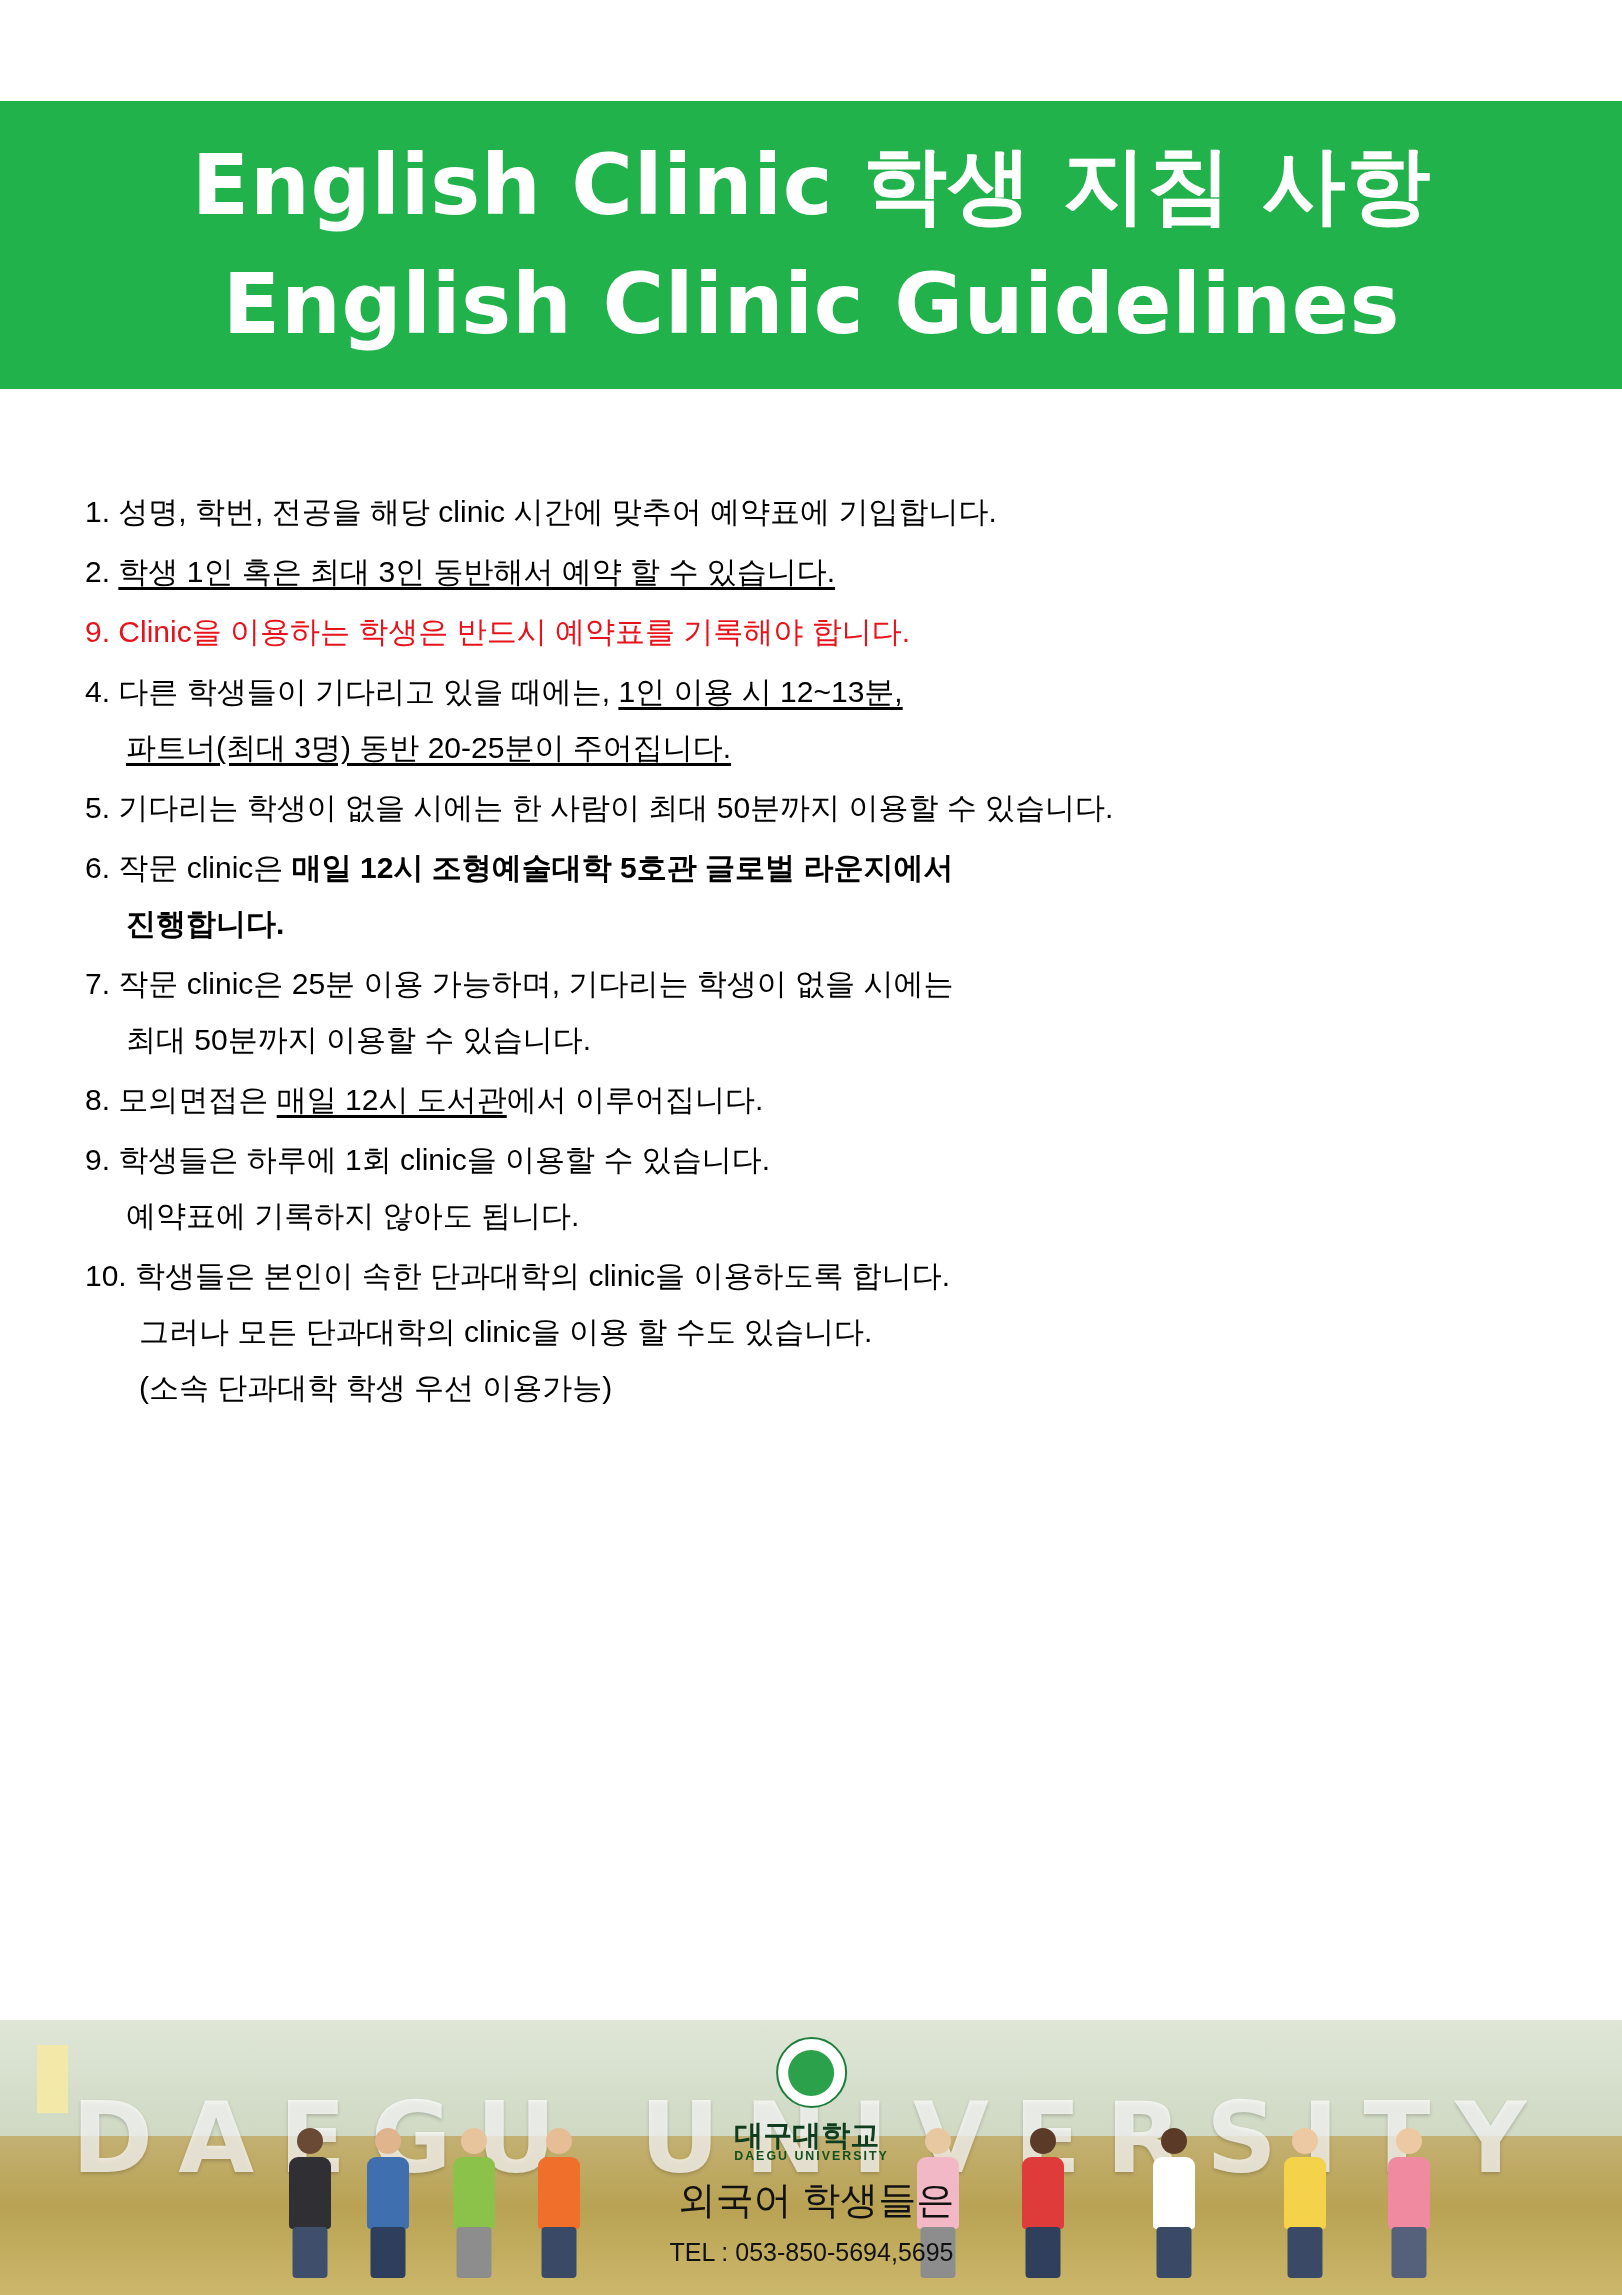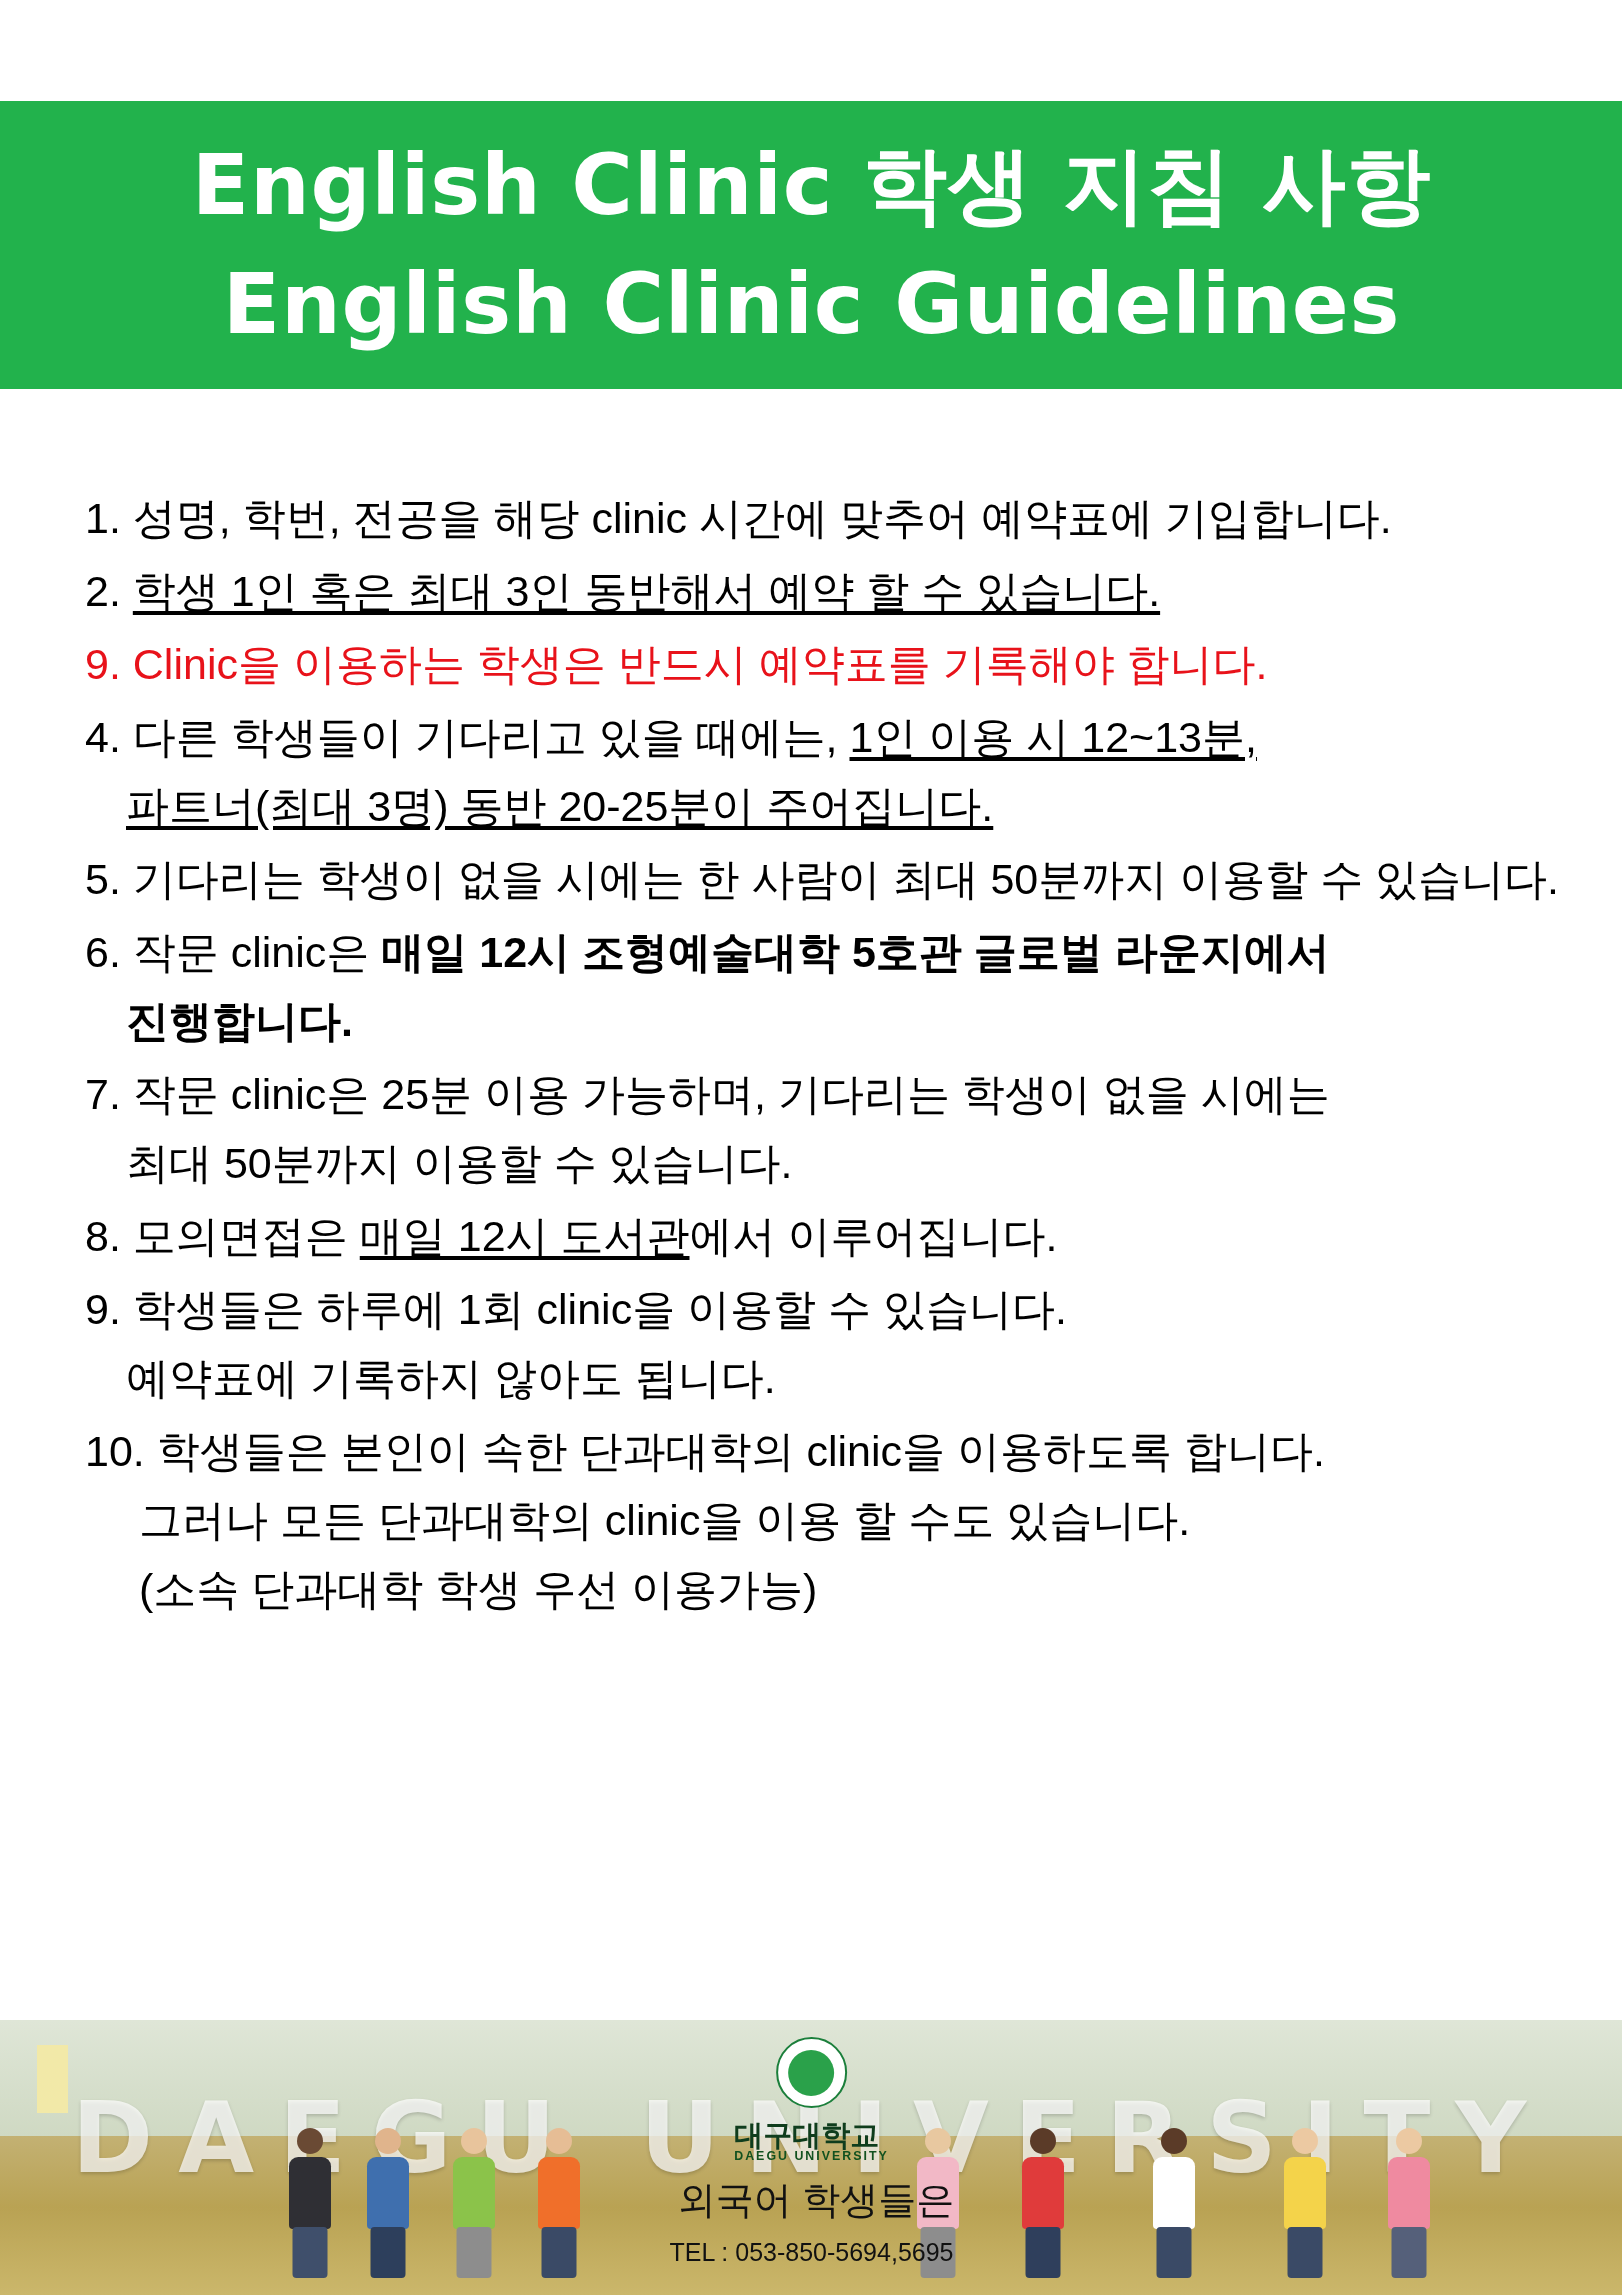--- a/index.html
+++ b/index.html
@@ -45,21 +45,21 @@
   .content {
     position: absolute;
     left: 0;
     top: 497px;
     width: 1623px;
     padding: 0 85px;
     box-sizing: border-box;
   }
   .item {
     display: block;
-    font-size: 43px;
+    font-size: 30px;
     line-height: 1.0;
     margin-bottom: 30px;
     white-space: nowrap;
   }
   .item .row {
     display: block;
     white-space: nowrap;
     margin-bottom: 0;
   }
   .item .row + .row {

